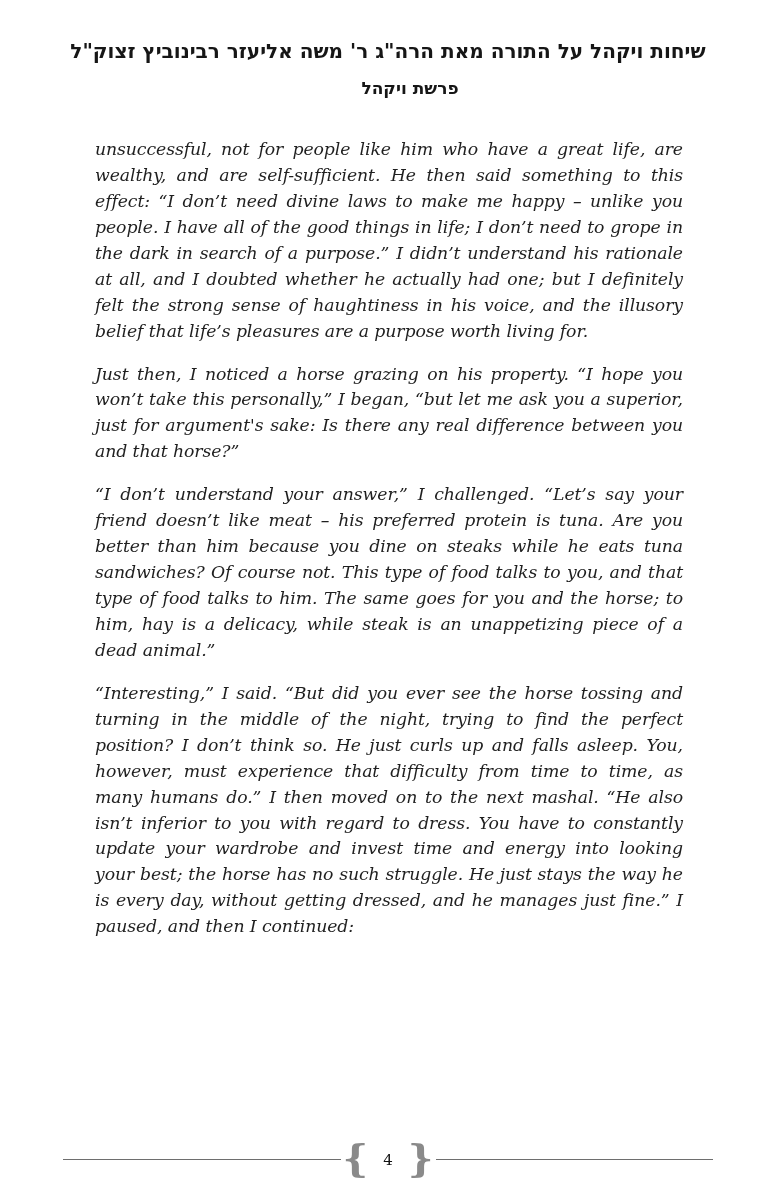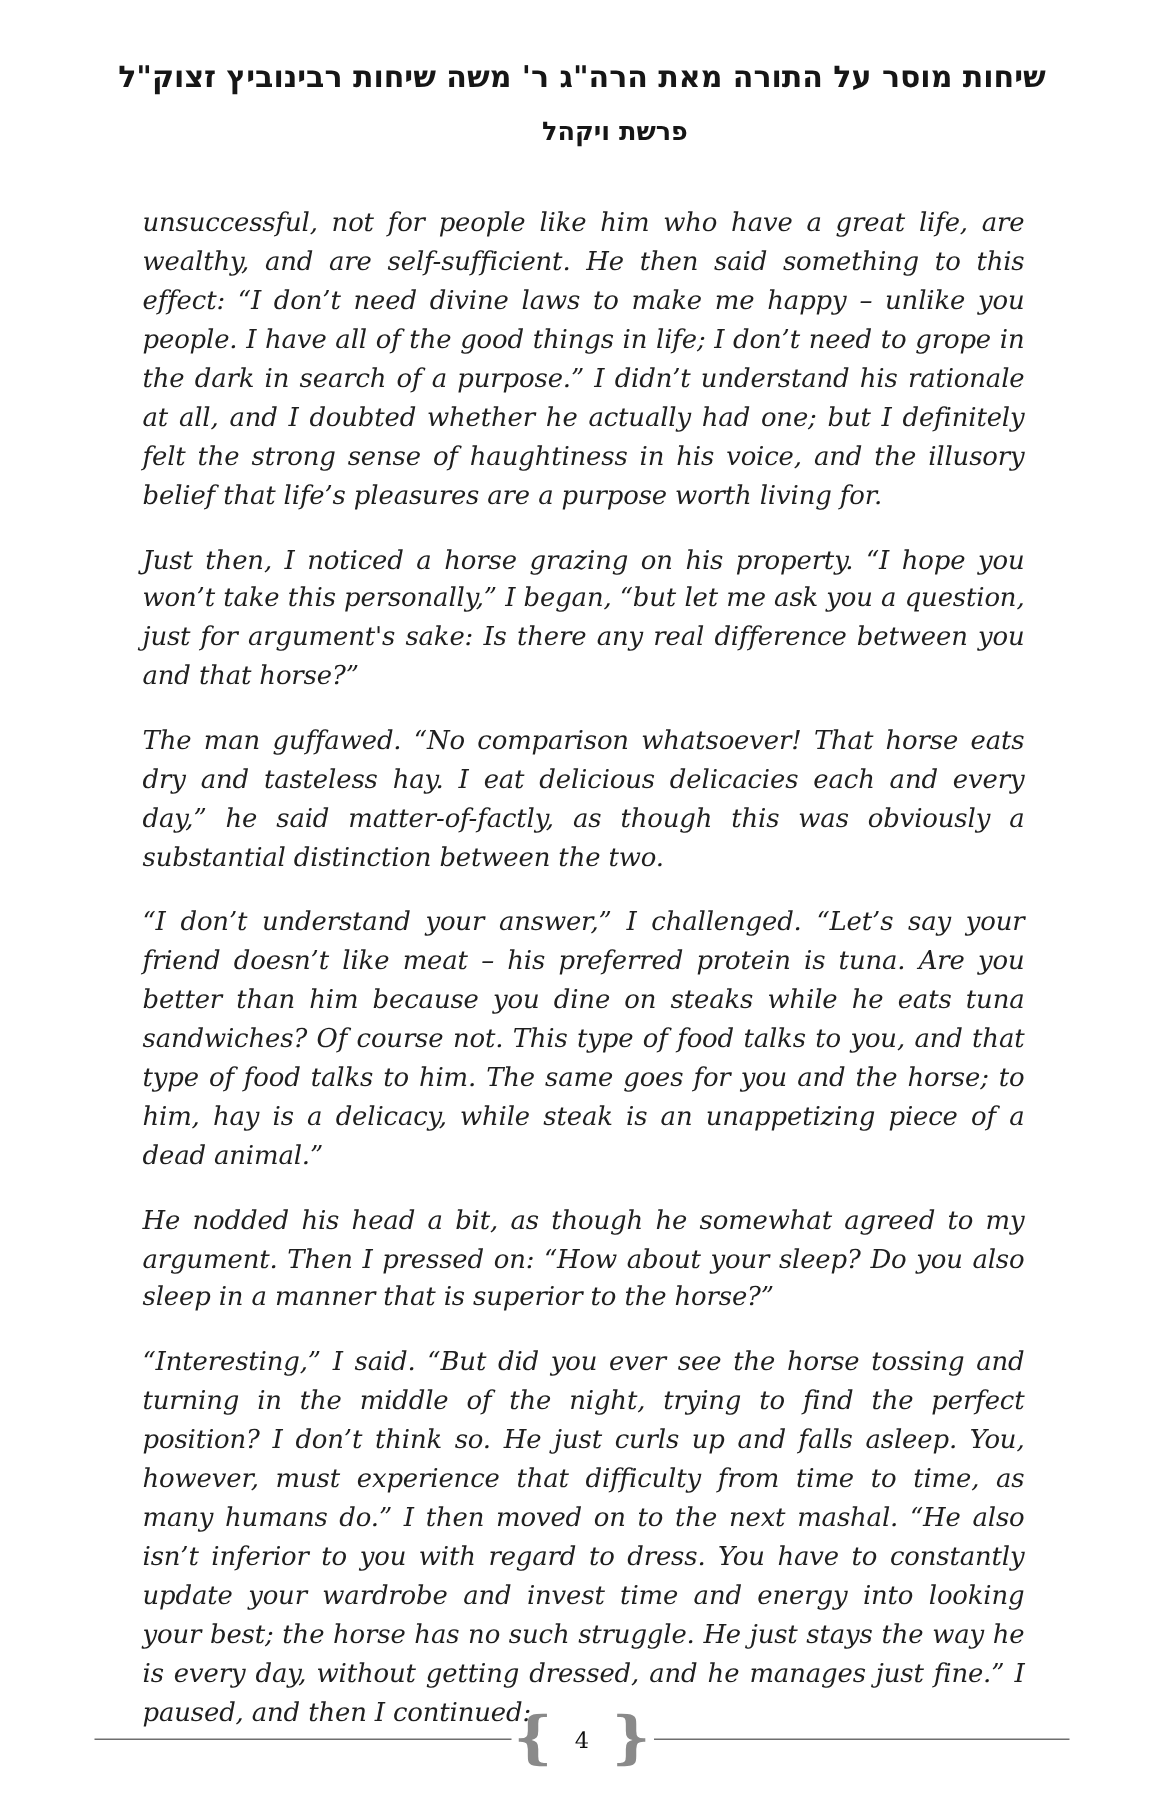--- a/index.html
+++ b/index.html
@@ -89,30 +89,28 @@
     margin: 0 15px;
     padding-top: 2px;
   }
 </style>
 </head>
 <body>
 
 <div class="page">
 
   <div class="header">
-    <div class="header-title" dir="rtl">שיחות מוסר על התורה מאת הרה"ג ר' משה שיחות רבינוביץ זצוק"ל</div>
+    <div class="header-title" dir="rtl">שיחות ויקהל על התורה מאת הרה"ג ר' משה אליעזר רבינוביץ זצוק"ל</div>
     <div class="header-subtitle" dir="rtl">פרשת ויקהל</div>
   </div>
 
   <div class="body-text">
     <p>unsuccessful, not for people like him who have a great life, are wealthy, and are self-sufficient. He then said something to this effect: “I don’t need divine laws to make me happy – unlike you people. I have all of the good things in life; I don’t need to grope in the dark in search of a purpose.” I didn’t understand his rationale at all, and I doubted whether he actually had one; but I definitely felt the strong sense of haughtiness in his voice, and the illusory belief that life’s pleasures are a purpose worth living for.</p>
-    <p>Just then, I noticed a horse grazing on his property. “I hope you won’t take this personally,” I began, “but let me ask you a question, just for argument's sake: Is there any real difference between you and that horse?”</p>
-    <p>The man guffawed. “No comparison whatsoever! That horse eats dry and tasteless hay. I eat delicious delicacies each and every day,” he said matter-of-factly, as though this was obviously a substantial distinction between the two.</p>
+    <p>Just then, I noticed a horse grazing on his property. “I hope you won’t take this personally,” I began, “but let me ask you a superior, just for argument's sake: Is there any real difference between you and that horse?”</p>
     <p>“I don’t understand your answer,” I challenged. “Let’s say your friend doesn’t like meat – his preferred protein is tuna. Are you better than him because you dine on steaks while he eats tuna sandwiches? Of course not. This type of food talks to you, and that type of food talks to him. The same goes for you and the horse; to him, hay is a delicacy, while steak is an unappetizing piece of a dead animal.”</p>
-    <p>He nodded his head a bit, as though he somewhat agreed to my argument. Then I pressed on: “How about your sleep? Do you also sleep in a manner that is superior to the horse?”</p>
     <p>“Interesting,” I said. “But did you ever see the horse tossing and turning in the middle of the night, trying to find the perfect position? I don’t think so. He just curls up and falls asleep. You, however, must experience that difficulty from time to time, as many humans do.” I then moved on to the next mashal. “He also isn’t inferior to you with regard to dress. You have to constantly update your wardrobe and invest time and energy into looking your best; the horse has no such struggle. He just stays the way he is every day, without getting dressed, and he manages just fine.” I paused, and then I continued:</p>
   </div>
 
   <div class="footer">
     <div class="footer-rule left"></div>
     <div class="footer-ornament">
       <span class="footer-bracket">{</span>
       <span class="footer-page-number">4</span>
       <span class="footer-bracket">}</span>
     </div>

